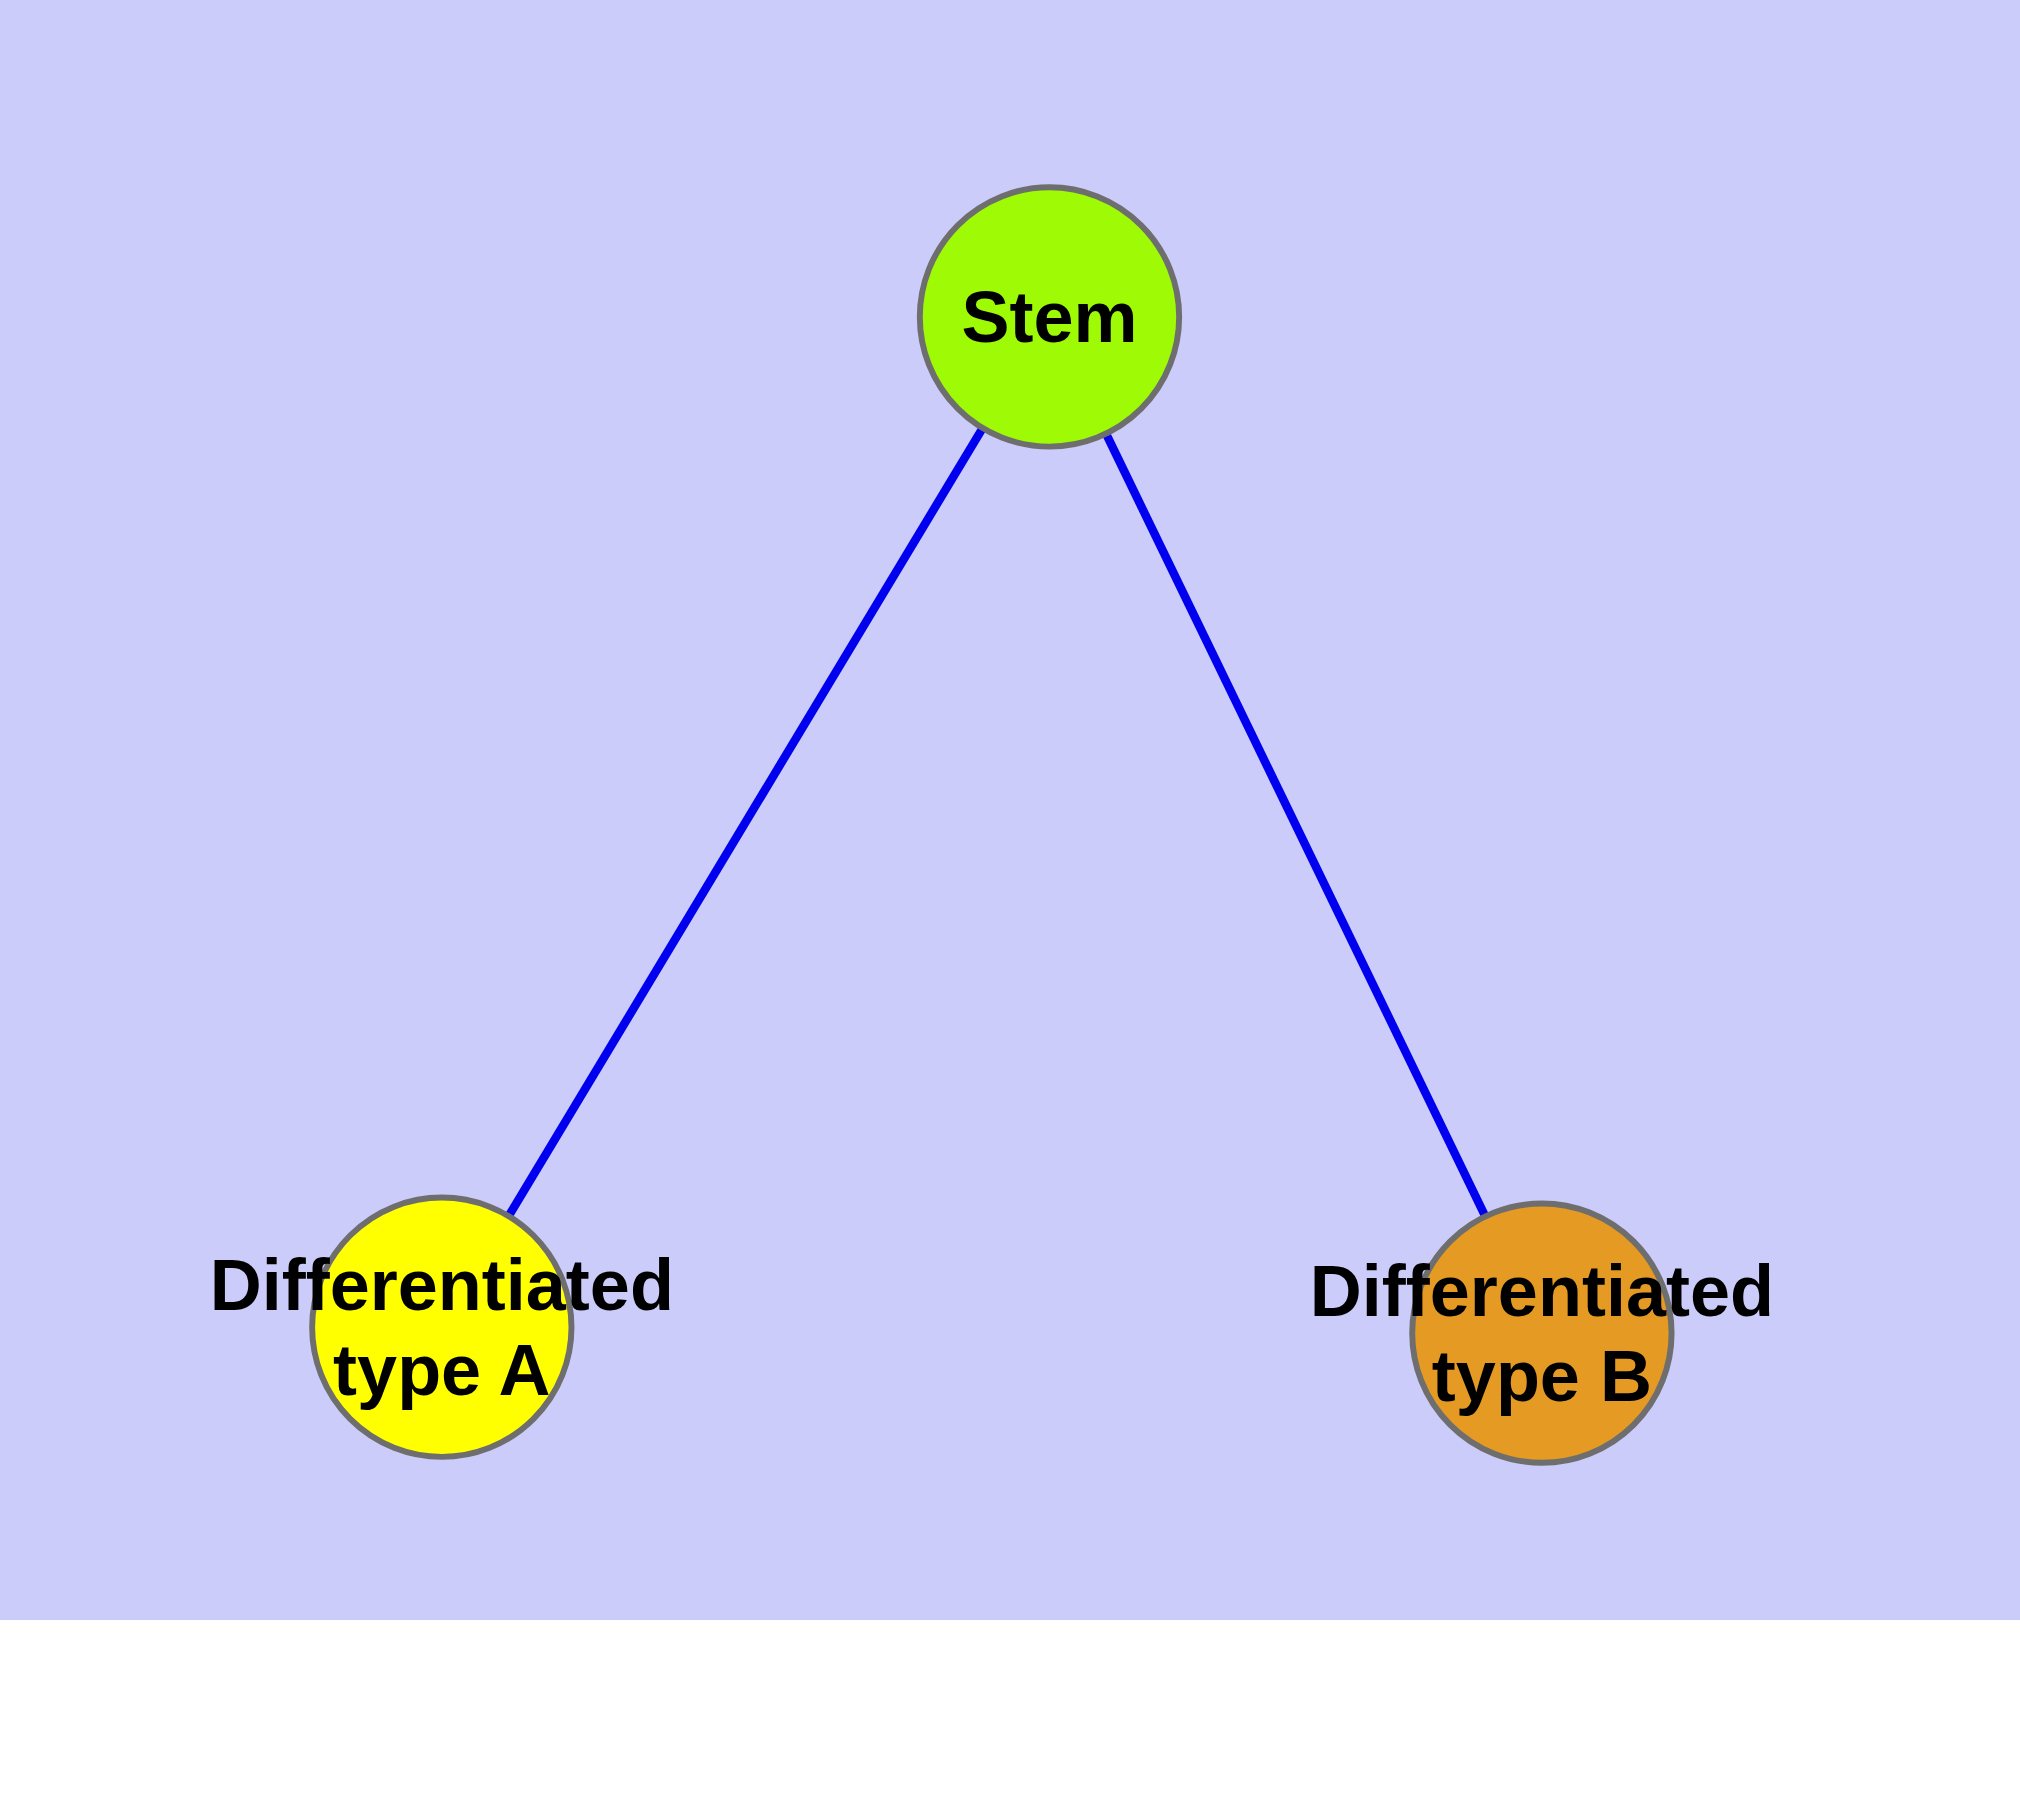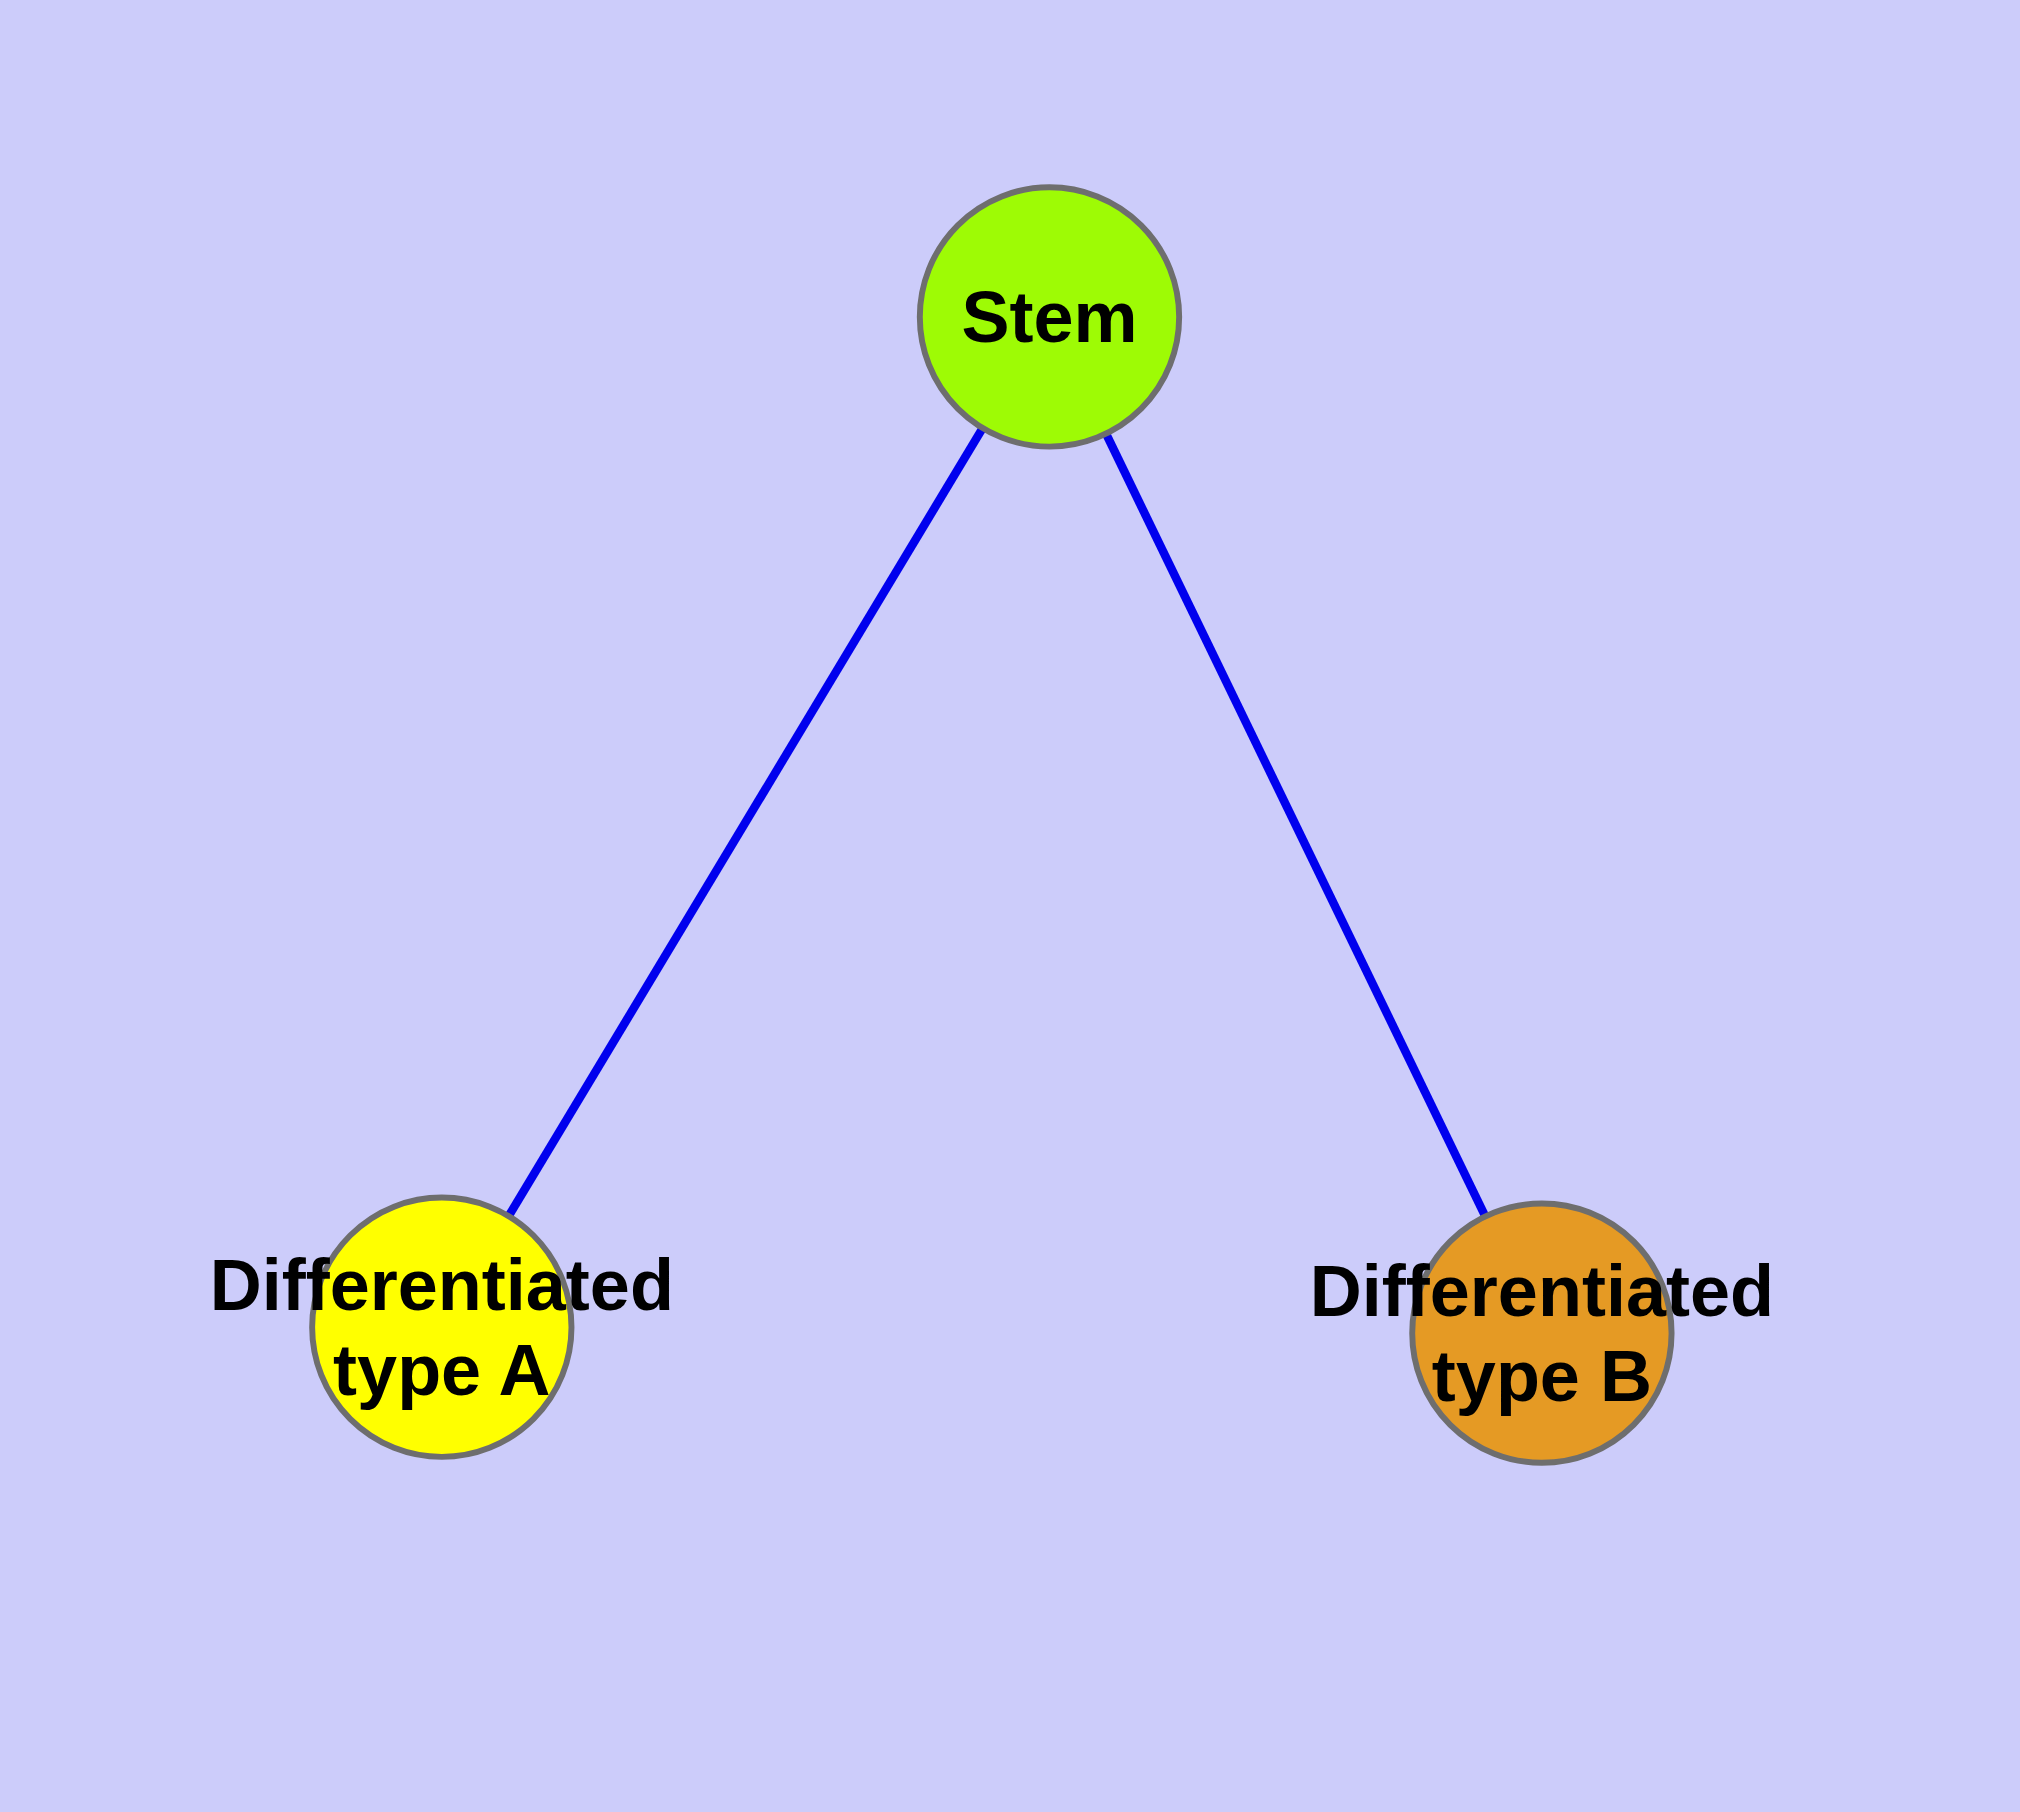--- a/index.html
+++ b/index.html
@@ -36,21 +36,21 @@
     text-anchor: middle;
     paint-order: normal;
   }
   .edge-line {
     stroke-linecap: butt;
   }
 </style>
 </head>
 <body>
 
-<div id="graph-canvas" style="background: rgb(204, 204, 250); width: 2021px; height: 1812px;">
+<div id="graph-canvas" style="background: rgb(204, 204, 250); width: 2021px; height: 1620px;">
   <svg id="graph-svg" viewBox="0 0 2384 2138" xmlns="http://www.w3.org/2000/svg">
     <g id="edges-layer">
         <line x1="1160.1675156990889" y1="503.39514823805575" x2="598.8324843009111" y2="1436.6048517619442" stroke="#0000ee" stroke-width="10" class="edge-line"></line>
         <line x1="1303.8467104342124" y1="509.88675698902" x2="1753.1532895657876" y2="1437.1132430109799" stroke="#0000ee" stroke-width="10" class="edge-line"></line>
       </g>
     <g id="nodes-layer">
         <g>
           <circle cx="1238" cy="374" r="153" fill="#9efb05" stroke="#6e6e6e" stroke-width="7"></circle>
           <text class="node-label" x="1238" font-size="85" fill="#000000"><tspan x="1238" y="403.325">Stem</tspan></text>
         </g>

